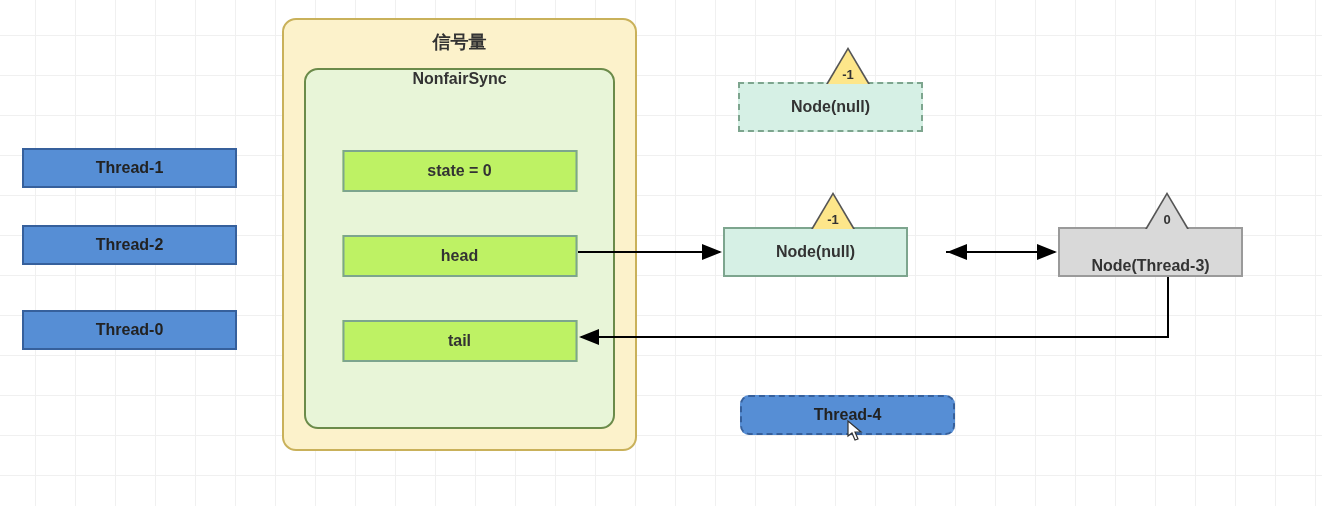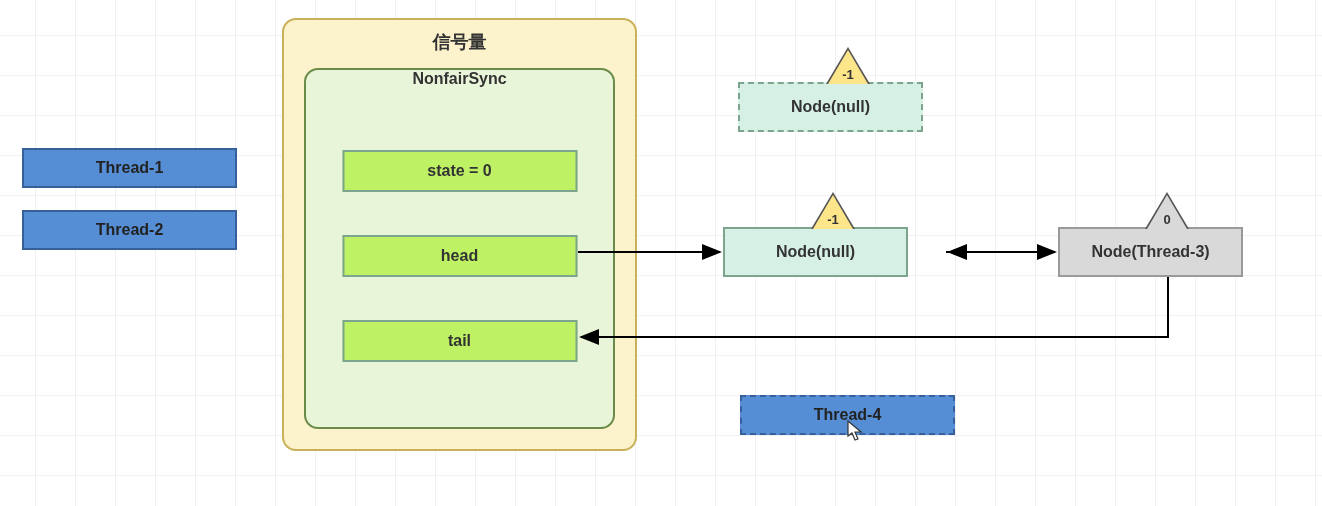--- a/index.html
+++ b/index.html
@@ -25,20 +25,21 @@
     border: 2px solid #36609c;
     display: flex;
     align-items: center;
     justify-content: center;
     font-size: 16px;
     font-weight: 700;
     color: #222;
   }
   .thread-box.dashed {
     border-style: dashed;
+    border-radius: 9px;
   }
   .semaphore-outer {
     position: absolute;
     left: 282px;
     top: 18px;
     width: 355px;
     height: 433px;
     background: #fcf2cb;
     border: 2px solid #c9b15a;
     border-radius: 14px;
@@ -96,20 +97,21 @@
     background: #d6f0e5;
     border: 2px dashed #7da58e;
   }
   .node-solid-green {
     background: #d6f0e5;
     border: 2px solid #7da58e;
   }
   .node-solid-grey {
     background: #d9d9d9;
     border: 2px solid #9a9a9a;
+    align-items: flex-end;
   }
   .triangle {
     position: absolute;
     width: 0;
     height: 0;
     border-left: 20px solid transparent;
     border-right: 20px solid transparent;
     z-index: 5;
   }
   .tri-yellow { border-bottom: 34px solid #fde68a; }
@@ -147,22 +149,25 @@
   }
 </style>
 </head>
 <body>
 
 <div class="canvas">
 
   <div class="thread-box" style="left:22px; top:140px;margin-top:8px;">
     <span>Thread-1</span>
   </div>
-  <div class="thread-box" style="left:22px; top:210px;justify-content:center;">
+  <div class="thread-box" style="left:22px; top:225px;justify-content:center;">
     <span>Thread-2</span>
+  </div>
+  <div class="thread-box" style="left:22px; top:310px;">
+    <span>Thread-0</span>
   </div>
 
   <div class="semaphore-outer">
     <div class="semaphore-title">信号量</div>
     <div class="nonfair-box">
       <div class="nonfair-title">NonfairSync</div>
       <div class="field-box" style="top:80px;">
         <span>state = 0</span>
       </div>
       <div class="field-box" style="top:165px;">

